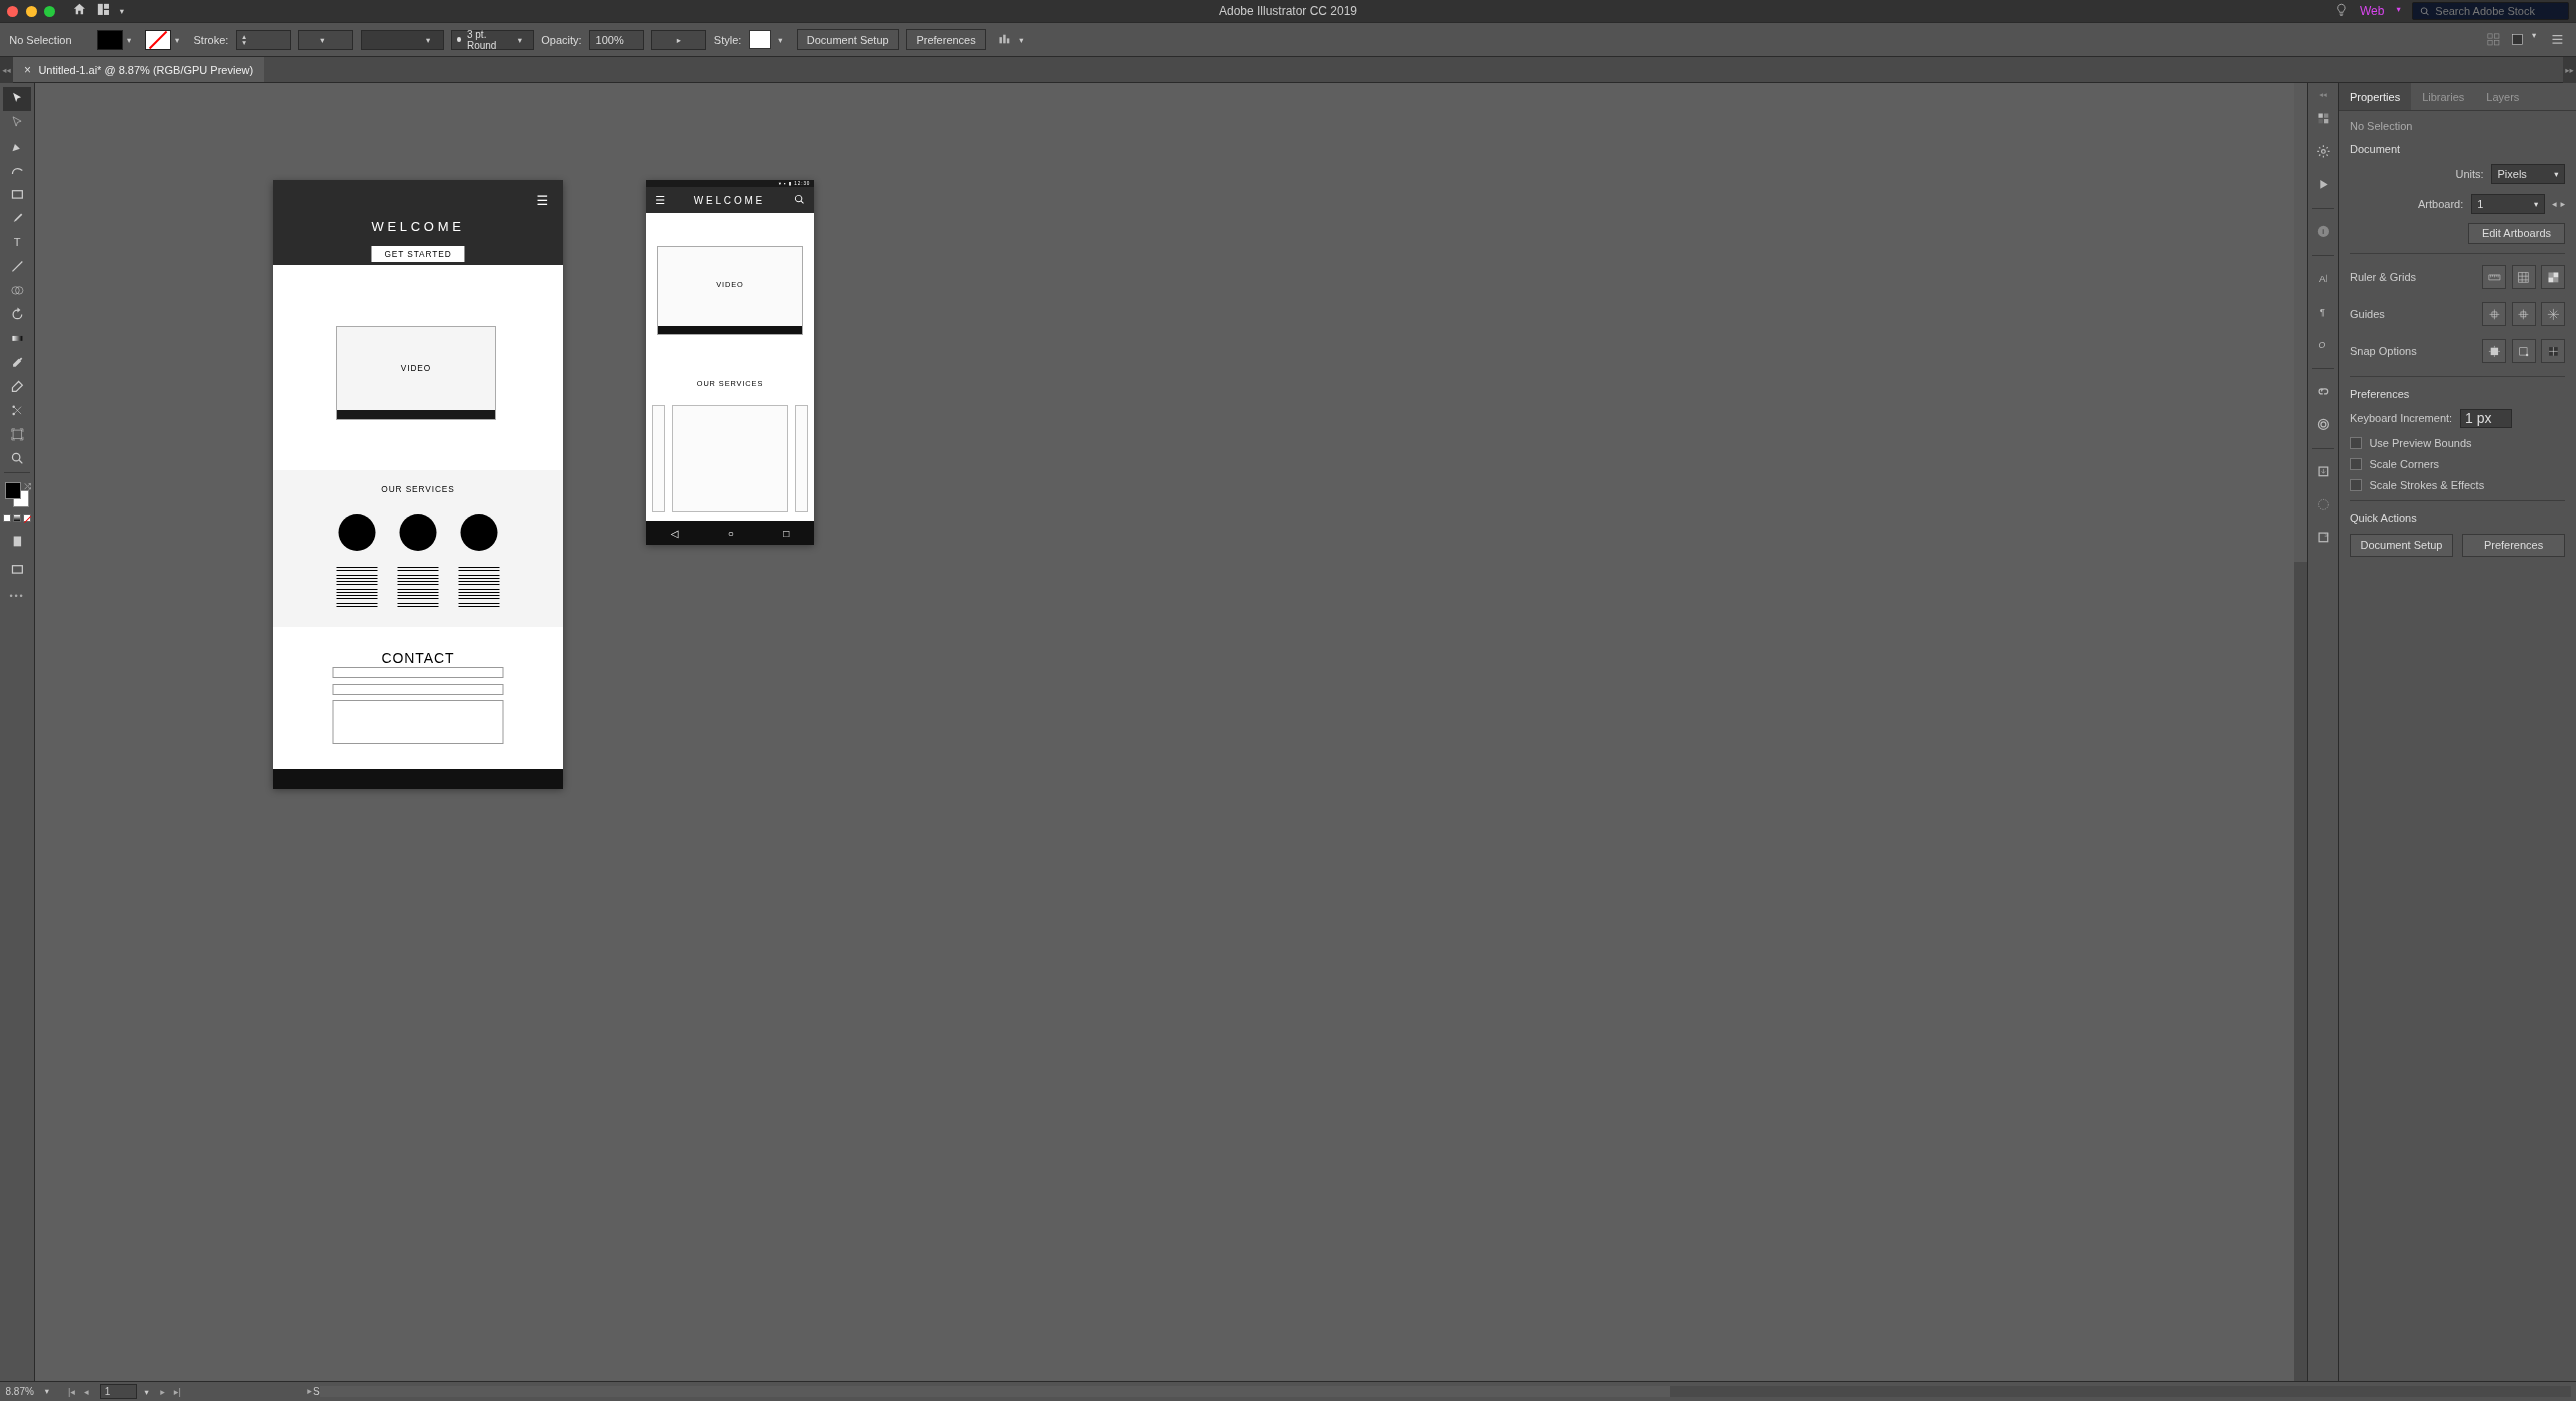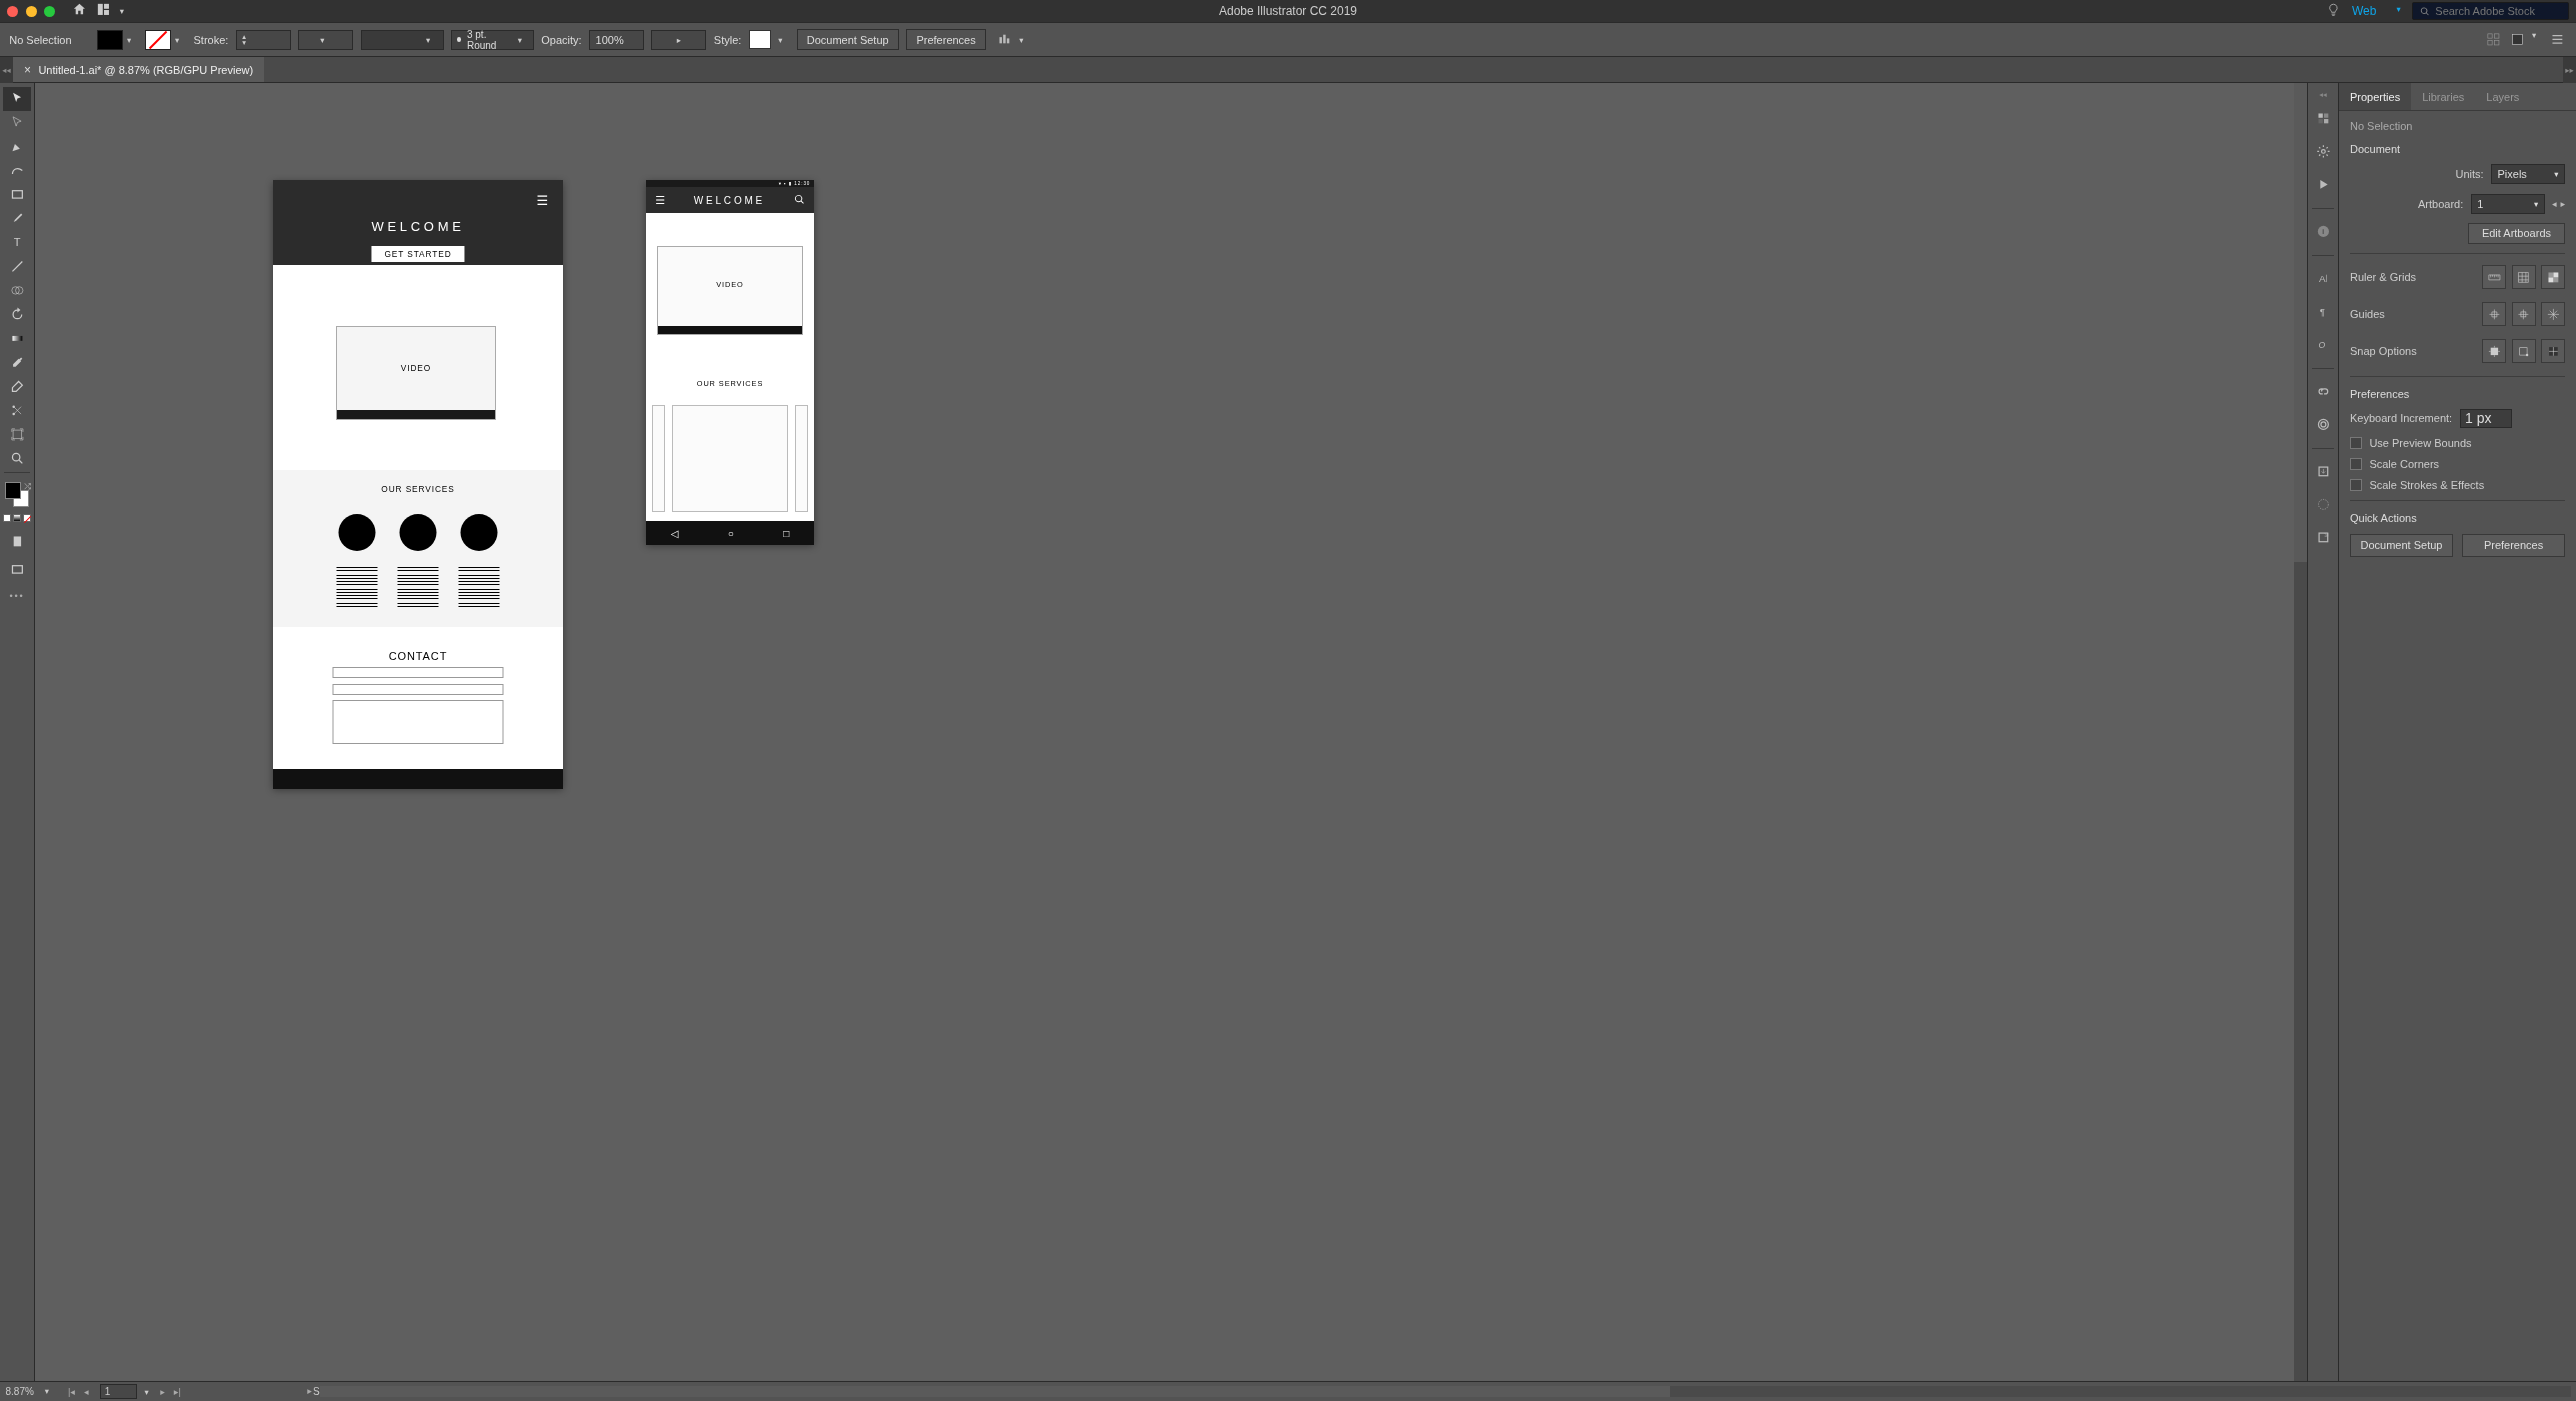--- a/index.html
+++ b/index.html
@@ -10,21 +10,21 @@
 .menubar{height:22px;background:#323232;display:flex;align-items:center;padding:0 7.4px;color:#ccc;font-size:11px;position:relative}
 .traffic-lights{display:flex;gap:7.4px;align-items:center}
 .tl{width:11px;height:11px;border-radius:50%}
 .tl-red{background:#ff5f56}
 .tl-yellow{background:#ffbd2e}
 .tl-green{background:#27c93f}
 .menubar-center{position:absolute;left:50%;transform:translateX(-50%);color:#ccc;font-size:12px}
 .menubar-left-icons{display:flex;align-items:center;gap:9.2px;margin-left:16.6px}
 .home-icon{font-size:13px;color:#ccc}
 .menubar-right{margin-left:auto;display:flex;align-items:center;gap:11px}
-.workspace-dd{color:#0ea5e9;font-size:12px;display:flex;align-items:flex-start;gap:20px}
+.workspace-dd{color:#d946ef;font-size:12px;display:flex;align-items:flex-start;gap:12px}
 .search-stock{display:flex;align-items:center;gap:5.5px;background:#0f172a;border:0.9px solid #1a1a1a;border-radius:1.8px;padding:1.8px 7.4px;width:157px}
 .search-stock input{background:transparent;border:none;color:#888;font-size:11px;width:100%;outline:none}
 
 
 .controlbar{height:35px;background:#535353;display:flex;align-items:center;padding:0 9.2px;gap:7.4px;color:#ccc;font-size:11px;border-top:0.9px solid #2a2a2a;border-bottom:0.9px solid #2a2a2a}
 .ctrl-label{color:#ddd;font-size:11px}
 .swatch-group{display:flex;align-items:center;gap:3.7px}
 .swatch{width:26px;height:20px;border:0.9px solid #222;display:flex;align-items:center;justify-content:center;background:#333}
 .swatch-fill{background:#000}
 .swatch-none{background:#fff;position:relative}
@@ -76,21 +76,21 @@
 .ab1-gs{position:absolute;left:50%;top:66px;transform:translateX(-50%);background:#fff;color:#000;font-size:8.3px;padding:2.8px 13px;letter-spacing:0.9px}
 .ab1-video{position:absolute;left:63px;top:146px;width:160px;height:94px;border:0.9px solid #aaa;background:#f5f5f5}
 .ab1-video-lbl{position:absolute;left:50%;top:45%;transform:translate(-50%,-50%);font-size:8.3px;letter-spacing:0.9px}
 .ab1-video-bar{position:absolute;left:0;bottom:0;right:0;height:9.2px;background:#1a1a1a}
 .ab1-svc-bg{position:absolute;top:290px;left:0;right:0;height:157px;background:#f4f4f4}
 .ab1-svc-title{position:absolute;left:50%;top:304px;transform:translateX(-50%);font-size:8.3px;letter-spacing:0.9px}
 .ab1-circles{position:absolute;top:334px;left:50%;transform:translateX(-50%);display:flex;gap:24px}
 .circ{width:37px;height:37px;background:#000;border-radius:50%}
 .ab1-txt-cols{position:absolute;top:387px;left:50%;transform:translateX(-50%);display:flex;gap:20px}
 .txt-col{width:41px;height:42px;background:repeating-linear-gradient(#000 0 0.9px,transparent 0.9px 2.8px)}
-.ab1-contact{position:absolute;left:50%;top:470px;transform:translateX(-50%);font-size:11px;letter-spacing:0.9px}
+.ab1-contact{position:absolute;left:50%;top:470px;transform:translateX(-50%);font-size:14px;letter-spacing:0.9px}
 .ab1-fields{position:absolute;left:50%;top:487px;transform:translateX(-50%);width:171px}
 .cf{height:11px;border:0.9px solid #999;margin-bottom:5.5px;background:#fff}
 .cf-big{height:44px}
 .ab1-footer{position:absolute;left:0;right:0;bottom:0;height:20px;background:#111}
 
 .artboard2{position:absolute;left:611px;top:97px;width:168px;height:365px;background:#fff;box-shadow:0 1.8px 7.4px rgba(0,0,0,0.4)}
 .ab2-status{height:7.4px;background:#1a1a1a;display:flex;align-items:center;justify-content:flex-end;padding-right:3.7px}
 .status-icons{color:#fff;font-size:4.6px;letter-spacing:0.9px}
 .ab2-header{height:26px;background:#2c2c2c;display:flex;align-items:center;justify-content:space-between;padding:0 9.2px}
 .ab2-hamb{color:#fff;font-size:11px}

